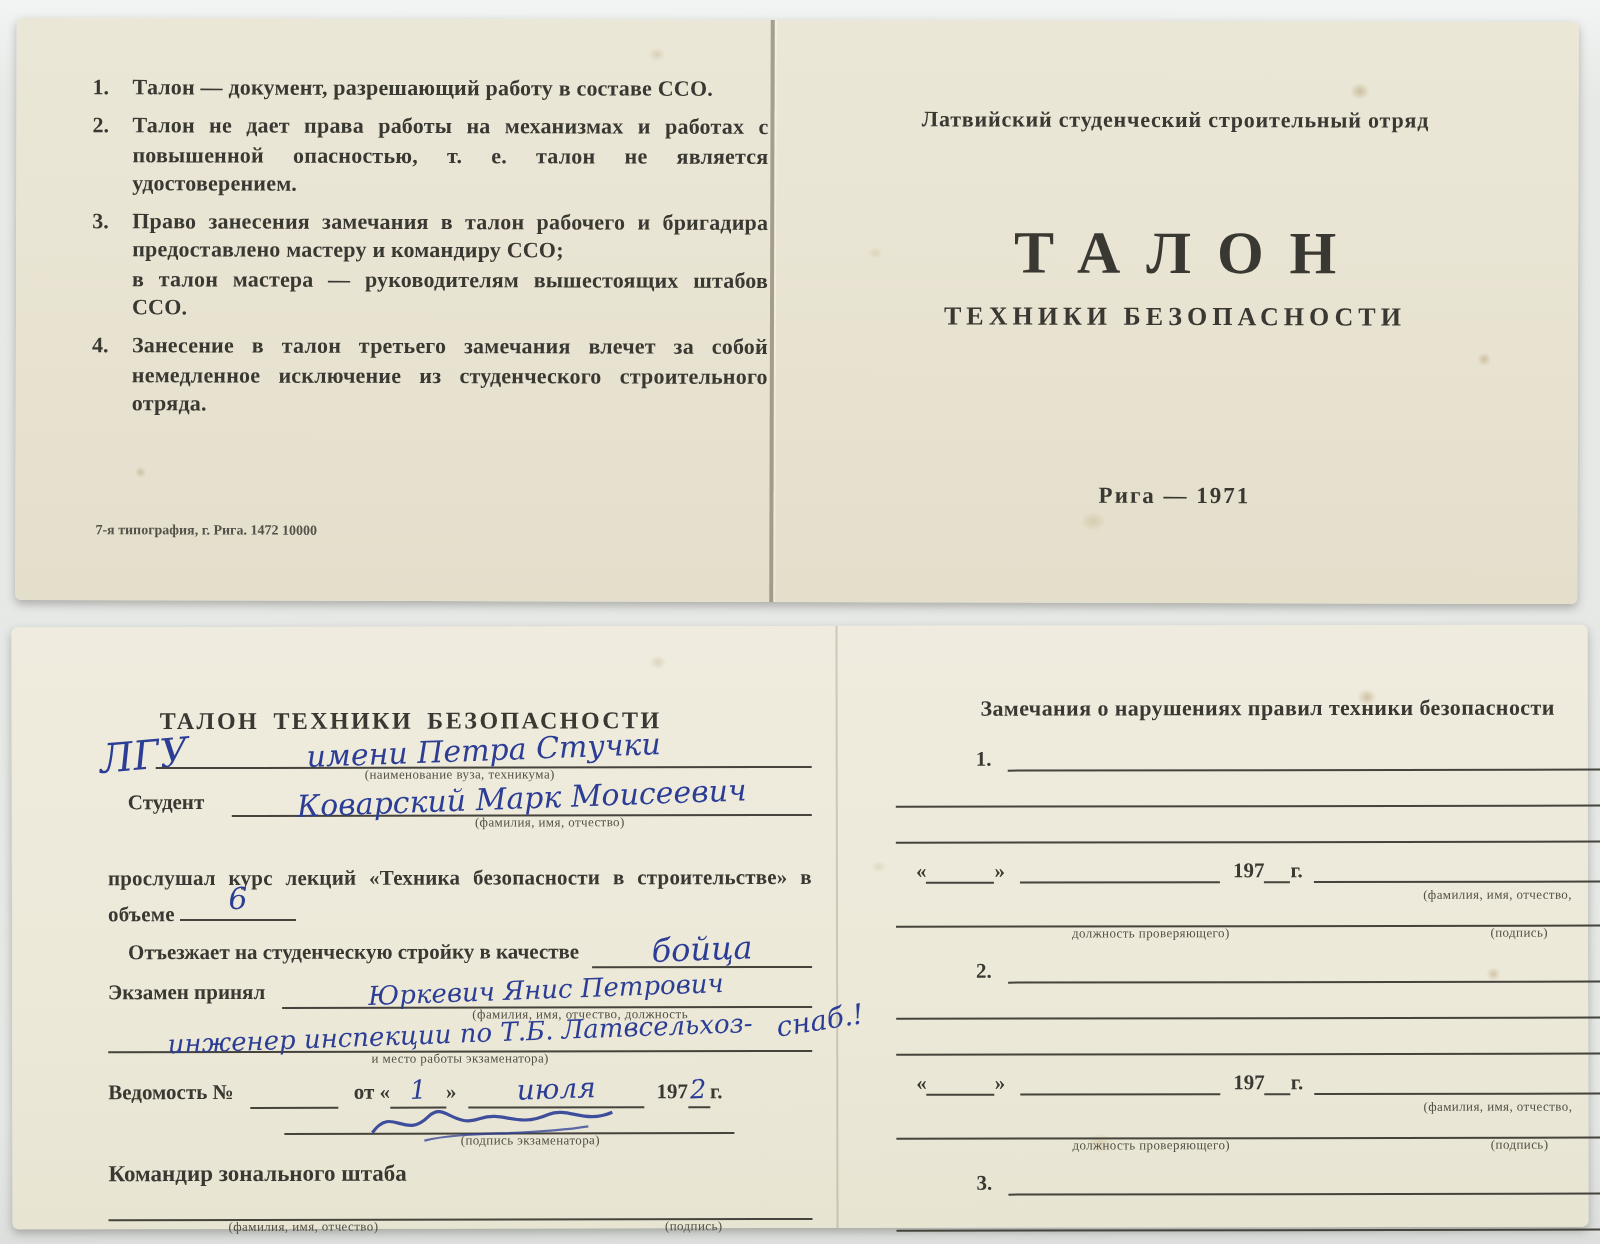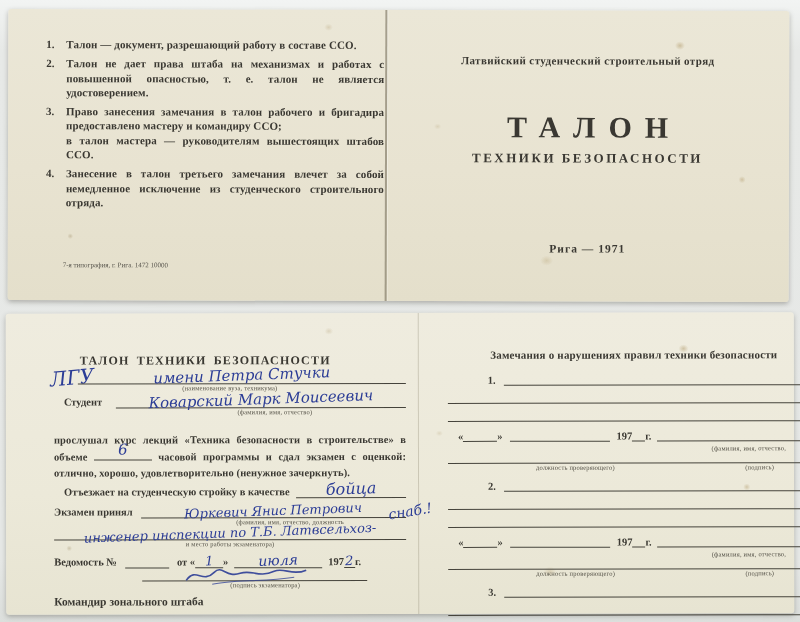--- a/index.html
+++ b/index.html
@@ -24,21 +24,21 @@
   .tiny{font-size:6.5px;font-weight:400;color:#535046;letter-spacing:.2px;white-space:nowrap;}
   .blank{border-bottom:1.2px solid #45433b;position:relative;}
   .hw{font-family:"DejaVu Serif",serif;font-style:italic;color:#2c3d96;font-weight:400;white-space:nowrap;}
   .hwc{position:absolute;left:50%;bottom:-2px;transform:translateX(-50%) rotate(-2deg);}
   .row{display:flex;align-items:flex-end;}
   
   #rules{position:absolute;left:38px;top:28px;width:338px;font-size:11px;line-height:1.3;}
   .rule{display:flex;margin-bottom:5px;}
   .rule .num{width:20px;flex:none;}
   .rule .txt{flex:1;text-align:justify;white-space:pre-line;letter-spacing:.1px;}
-  #imprint{position:absolute;left:55px;top:252px;font-size:7px;font-weight:400;color:#55524a;}
+  #imprint{position:absolute;left:40px;top:252px;font-size:7px;font-weight:700;color:#55524a;}
   
   #titlepage{position:absolute;left:382px;top:0;width:395px;height:100%;text-align:center;}
   #org{position:absolute;left:0;right:0;top:44px;font-size:11px;letter-spacing:.4px;}
   #big-title{position:absolute;left:0;right:0;top:100px;font-size:30px;letter-spacing:13px;padding-left:13px;}
   #sub-title{position:absolute;left:0;right:0;top:140px;font-size:13px;letter-spacing:2.5px;}
   #city-year{position:absolute;left:0;right:0;top:232px;font-size:11.5px;letter-spacing:1px;}
   
   #form{position:absolute;left:48px;top:40px;width:352px;font-size:10.5px;line-height:1.25;}
   #form-title{text-align:left;padding-left:26px;font-size:12px;letter-spacing:1.2px;word-spacing:3px;}
   #hw-corner{position:absolute;left:-4px;top:12px;font-size:20px;transform:rotate(-5deg);}
@@ -70,21 +70,21 @@
     <div class="stains"></div>
     <div class="fold" style="left:377px;background:rgba(95,88,68,.5);box-shadow:1px 0 0 rgba(255,255,255,.35);"></div>
 
     <div id="rules" class="print">
       <div class="rule">
         <span class="num">1.</span>
         <span class="txt">Талон — документ, разрешающий работу в составе ССО.</span>
       </div>
       <div class="rule">
         <span class="num">2.</span>
-        <span class="txt">Талон не дает права штаба на механизмах и работах с повышенной опасностью, т. е. талон не является удостоверением.</span>
+        <span class="txt">Талон не дает права работы на механизмах и работах с повышенной опасностью, т. е. талон не является удостоверением.</span>
       </div>
       <div class="rule">
         <span class="num">3.</span>
         <span class="txt">Право занесения замечания в талон рабочего и бригадира предоставлено мастеру и командиру ССО;
 в талон мастера — руководителям вышестоящих штабов ССО.</span>
       </div>
       <div class="rule">
         <span class="num">4.</span>
         <span class="txt">Занесение в талон третьего замечания влечет за собой немедленное исключение из студенческого строительного отряда.</span>
       </div>
@@ -120,21 +120,20 @@
         <span class="blank" style="flex:1;margin-left:14px;">
           <span class="hw hwc" style="font-size:15px;">Коварский Марк Моисеевич</span>
         </span>
       </div>
       <div class="cap" style="justify-content:center;padding-left:90px;">
           <span class="tiny">(фамилия, имя, отчество)</span>
         </div>
 
       <div class="para"><span>прослушал курс лекций «Техника безопасности в строительстве» в объеме</span>
         <span class="inline-blank"><span class="hw hwc" style="font-size:15px;">6</span></span>
-        <span>часовой программы и сдал экзамен с оценкой: отлично, хорошо, удовлетворительно (ненужное зачеркнуть).</span>
       </div>
 
       <div class="row" style="height:17px;margin-top:1px;text-align:right;">
         <span style="padding-left:10px;white-space:nowrap;">Отъезжает на студенческую стройку в качестве</span>
         <span class="blank" style="flex:1;margin-left:6px;">
           <span class="hw hwc" style="font-size:16px;">бойца</span>
         </span>
       </div>
 
       <div class="row" style="height:16px;margin-top:4px;">

